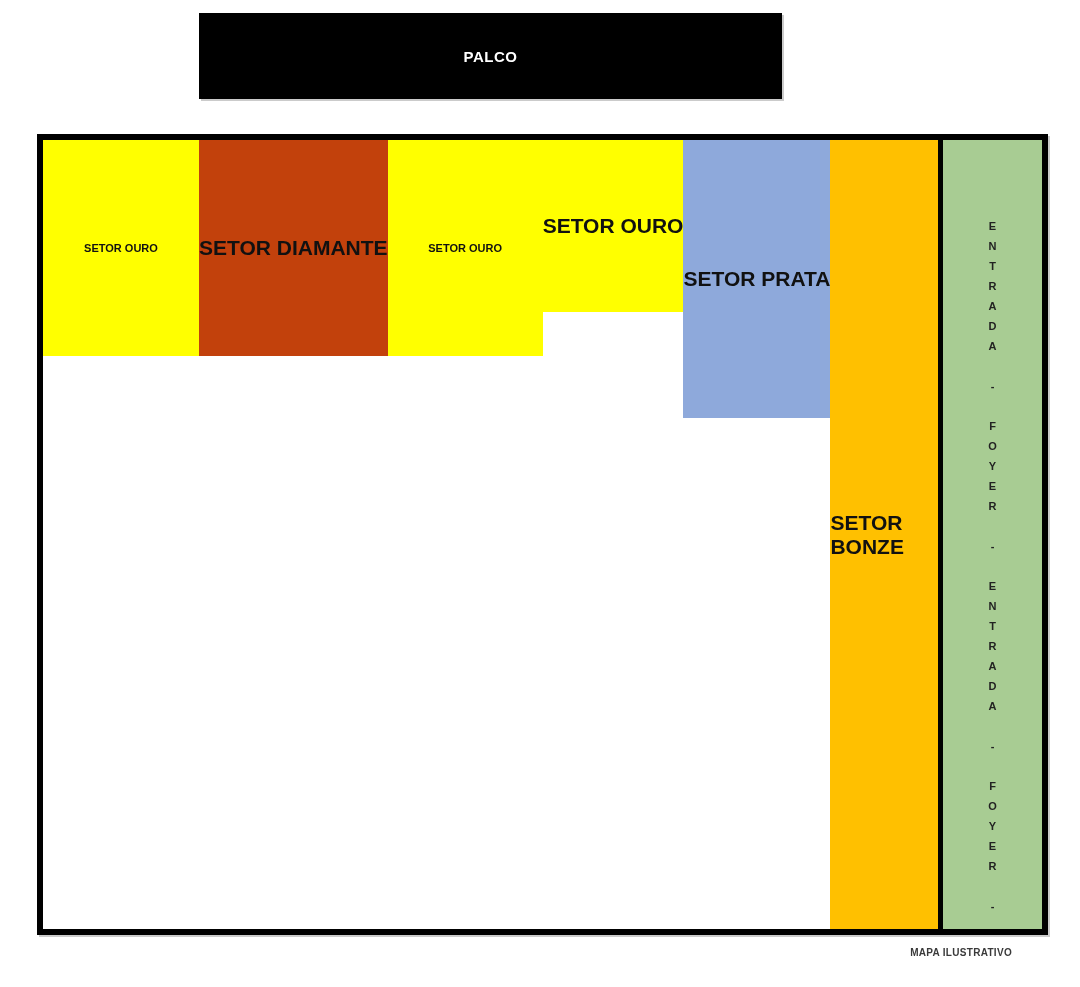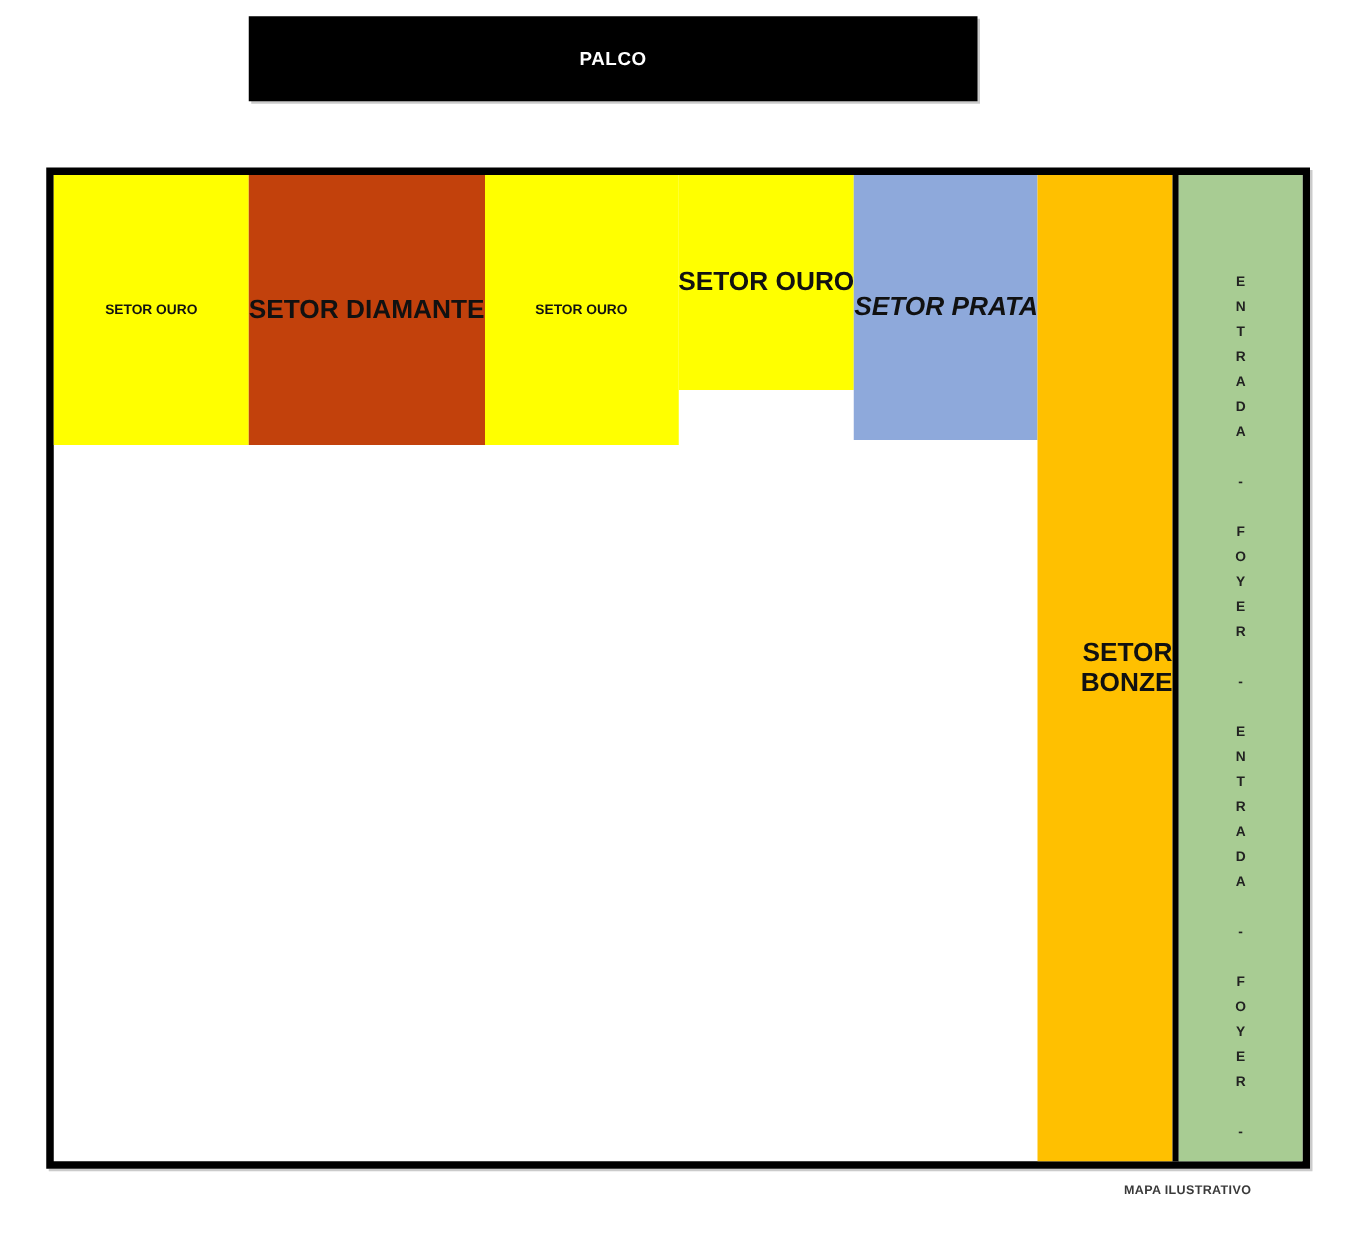--- a/index.html
+++ b/index.html
@@ -14,21 +14,21 @@
     height: 987px;
     background: #ffffff;
     overflow: hidden;
   }
   
   .stage {
     position: absolute;
     left: 199px;
     top: 13px;
     width: 583px;
-    height: 68px;
+    height: 86px;
     background: #000000;
     color: #ffffff;
     display: flex;
     align-items: center;
     justify-content: center;
     font-size: 15px;
     font-weight: 700;
     letter-spacing: 0.5px;
     box-shadow: 2px 2px 0 rgba(140,140,140,0.45);
   }
@@ -69,22 +69,22 @@
   }
   .sector-label-small {
     font-size: 11px;
     font-weight: 700;
     color: #111111;
   }
   .ouro-side-left  { width: 156px; }
   .ouro-side-right { width: 155px; }
   .diamante { flex: 1; }
   .row-ouro  { height: 172px; }
-  .row-prata { height: 212px; font-style: italic; }
-  .row-bonze { flex: 1; text-align: right; }
+  .row-prata { height: 278px; }
+  .row-bonze { flex: 1; }
   
   .strip-divider {
     width: 5px;
     background: #000000;
   }
   
   .entrance-strip {
     width: 99px;
     box-sizing: border-box;
     padding-top: 76px;
@@ -94,21 +94,21 @@
     font-size: 11px;
     font-weight: 700;
     line-height: 20px;
     color: #222222;
     white-space: pre-line;
   }
   
   .footnote {
     position: absolute;
     top: 947px;
-    right: 79px;
+    right: 68px;
     font-size: 10px;
     font-weight: 700;
     color: #3a3a3a;
     letter-spacing: 0.3px;
   }
 </style>
 </head>
 <body>
 
 <div class="canvas">

